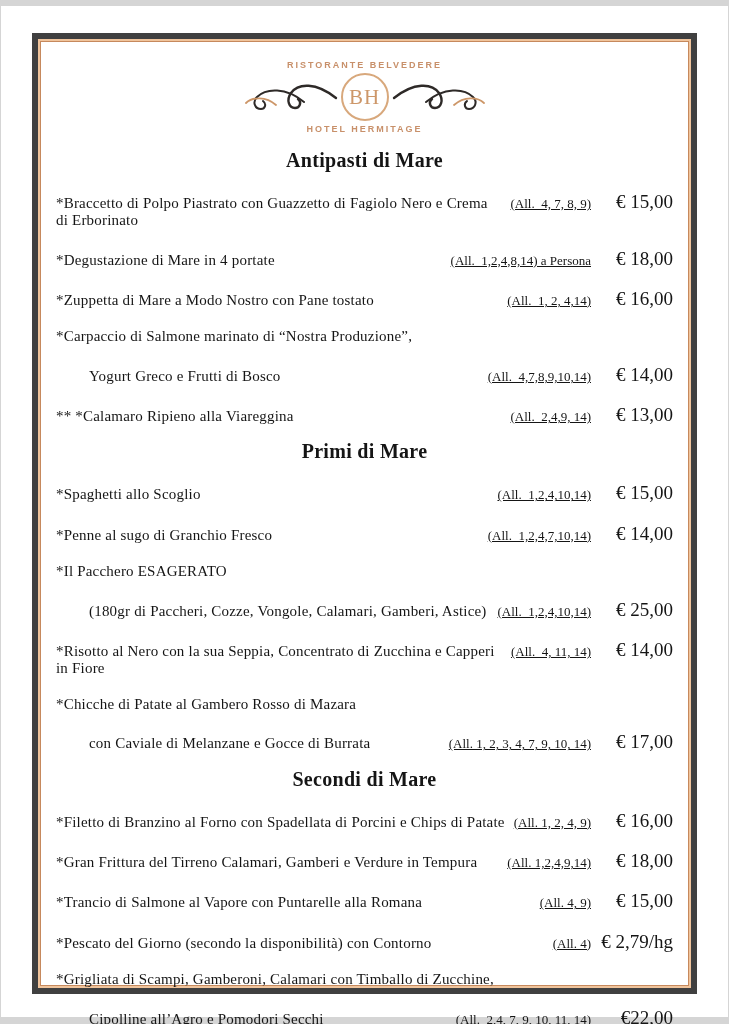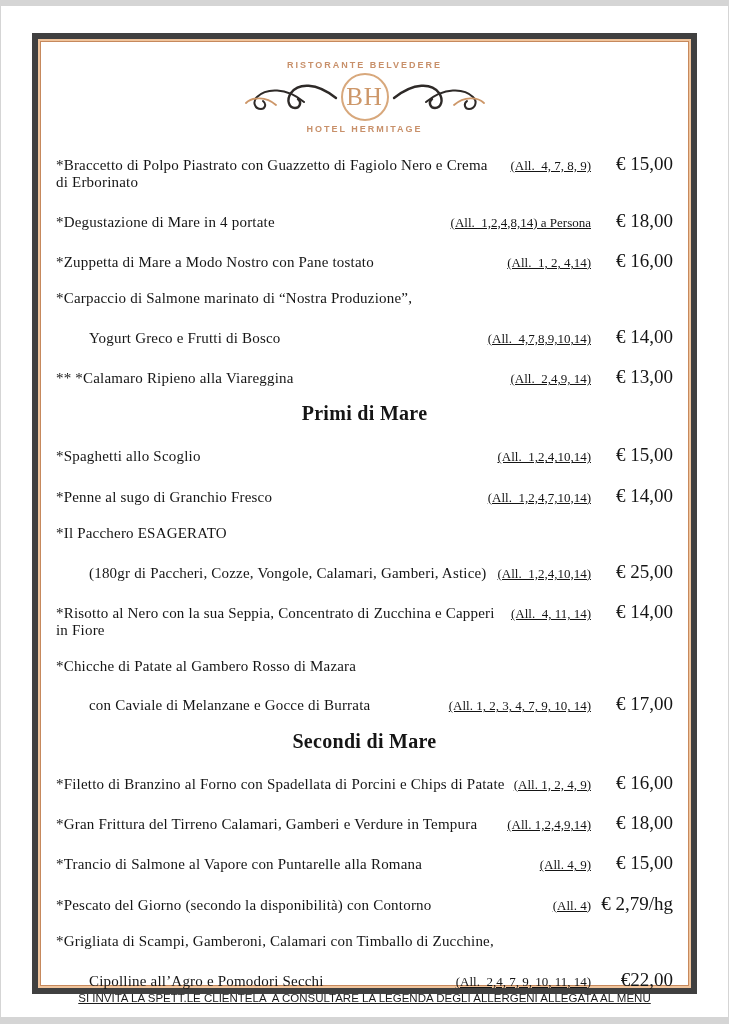--- a/index.html
+++ b/index.html
@@ -40,21 +40,21 @@
   }
   .logo-middle {
     display: flex; align-items: center; justify-content: center;
     gap: 3px; height: 50px; margin: 2px 0;
   }
   .monogram {
     width: 44px; height: 44px; flex: 0 0 auto;
     border: 2px solid #d8a87c; border-radius: 50%;
     color: #cd9769;
     display: flex; align-items: center; justify-content: center;
-    font-size: 25px; letter-spacing: 1px;
+    font-size: 21px; letter-spacing: 1px;
   }
   .flourish { display: inline-flex; }
   .flourish.right { transform: scaleX(-1); }
   
   .menu { flex: 1 1 auto; padding: 0 2px; }
   .section-title {
     text-align: center; font-weight: bold; font-size: 20px;
     margin-top: 15px; letter-spacing: 0.3px;
   }
   .row {
@@ -103,20 +103,21 @@
               <path d="M94,19 C74,3 56,4 49,14 C44,21 47,29 53,29 C58,29 60,23 56,20" fill="none" stroke="#2e2a28" stroke-width="2.4" stroke-linecap="round"></path>
               <path d="M62,23 C44,8 24,9 15,18 C10,23 13,30 19,30 C23,30 25,25 21,22" fill="none" stroke="#2e2a28" stroke-width="2" stroke-linecap="round"></path>
               <path d="M34,26 C24,17 10,18 4,24" fill="none" stroke="#cd9769" stroke-width="1.8" stroke-linecap="round"></path>
             </svg>
           </span>
         </div>
         <div class="logo-line">HOTEL HERMITAGE</div>
       </header>
 
       <main class="menu" id="menu-sections">
+          <div class="section-title">Antipasti di Mare</div>
           <div class="row">
             <span class="dish">*Braccetto di Polpo Piastrato con Guazzetto di Fagiolo Nero e Crema di Erborinato</span>
             <span class="allergens">(All.  4, 7, 8, 9)</span>
             <span class="price">€ 15,00</span>
           </div>
           <div class="row">
             <span class="dish">*Degustazione di Mare in 4 portate</span>
             <span class="allergens">(All.  1,2,4,8,14) a Persona</span>
             <span class="price">€ 18,00</span>
           </div>

